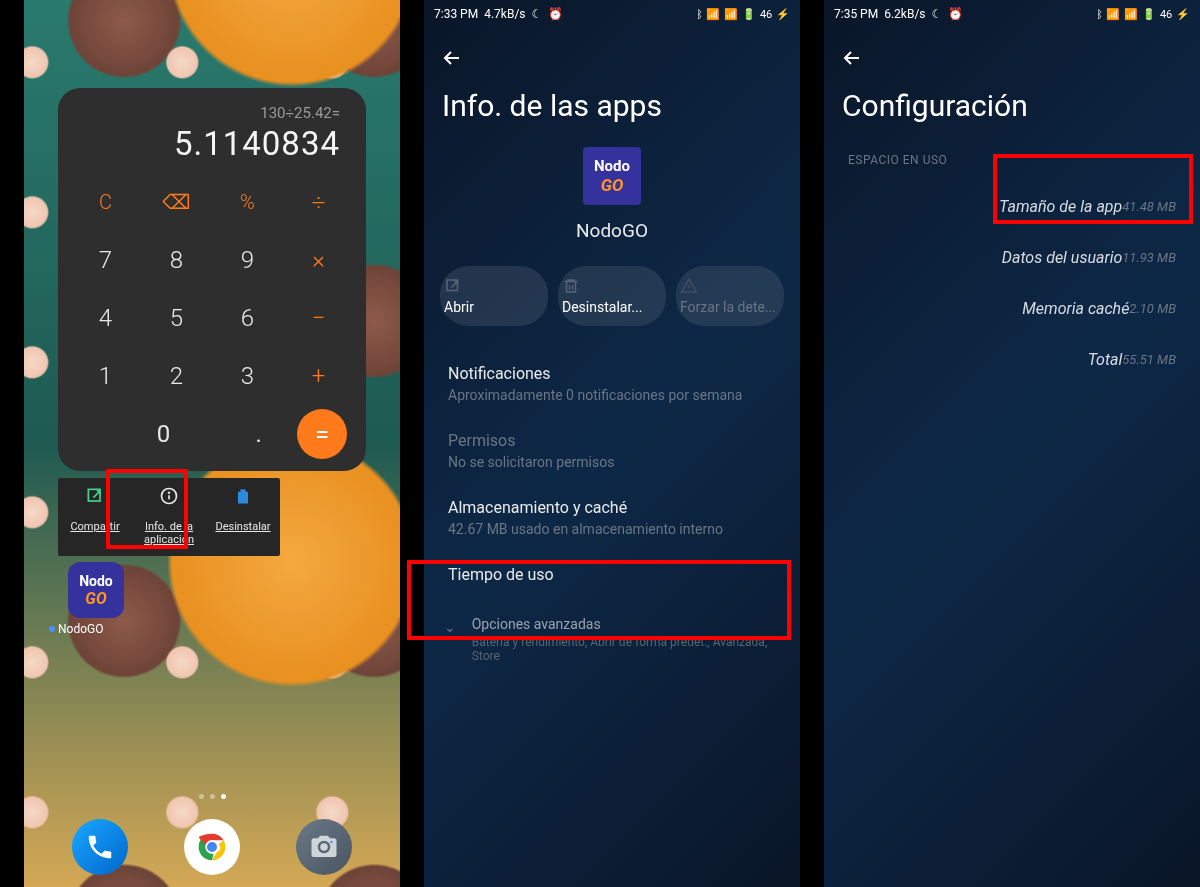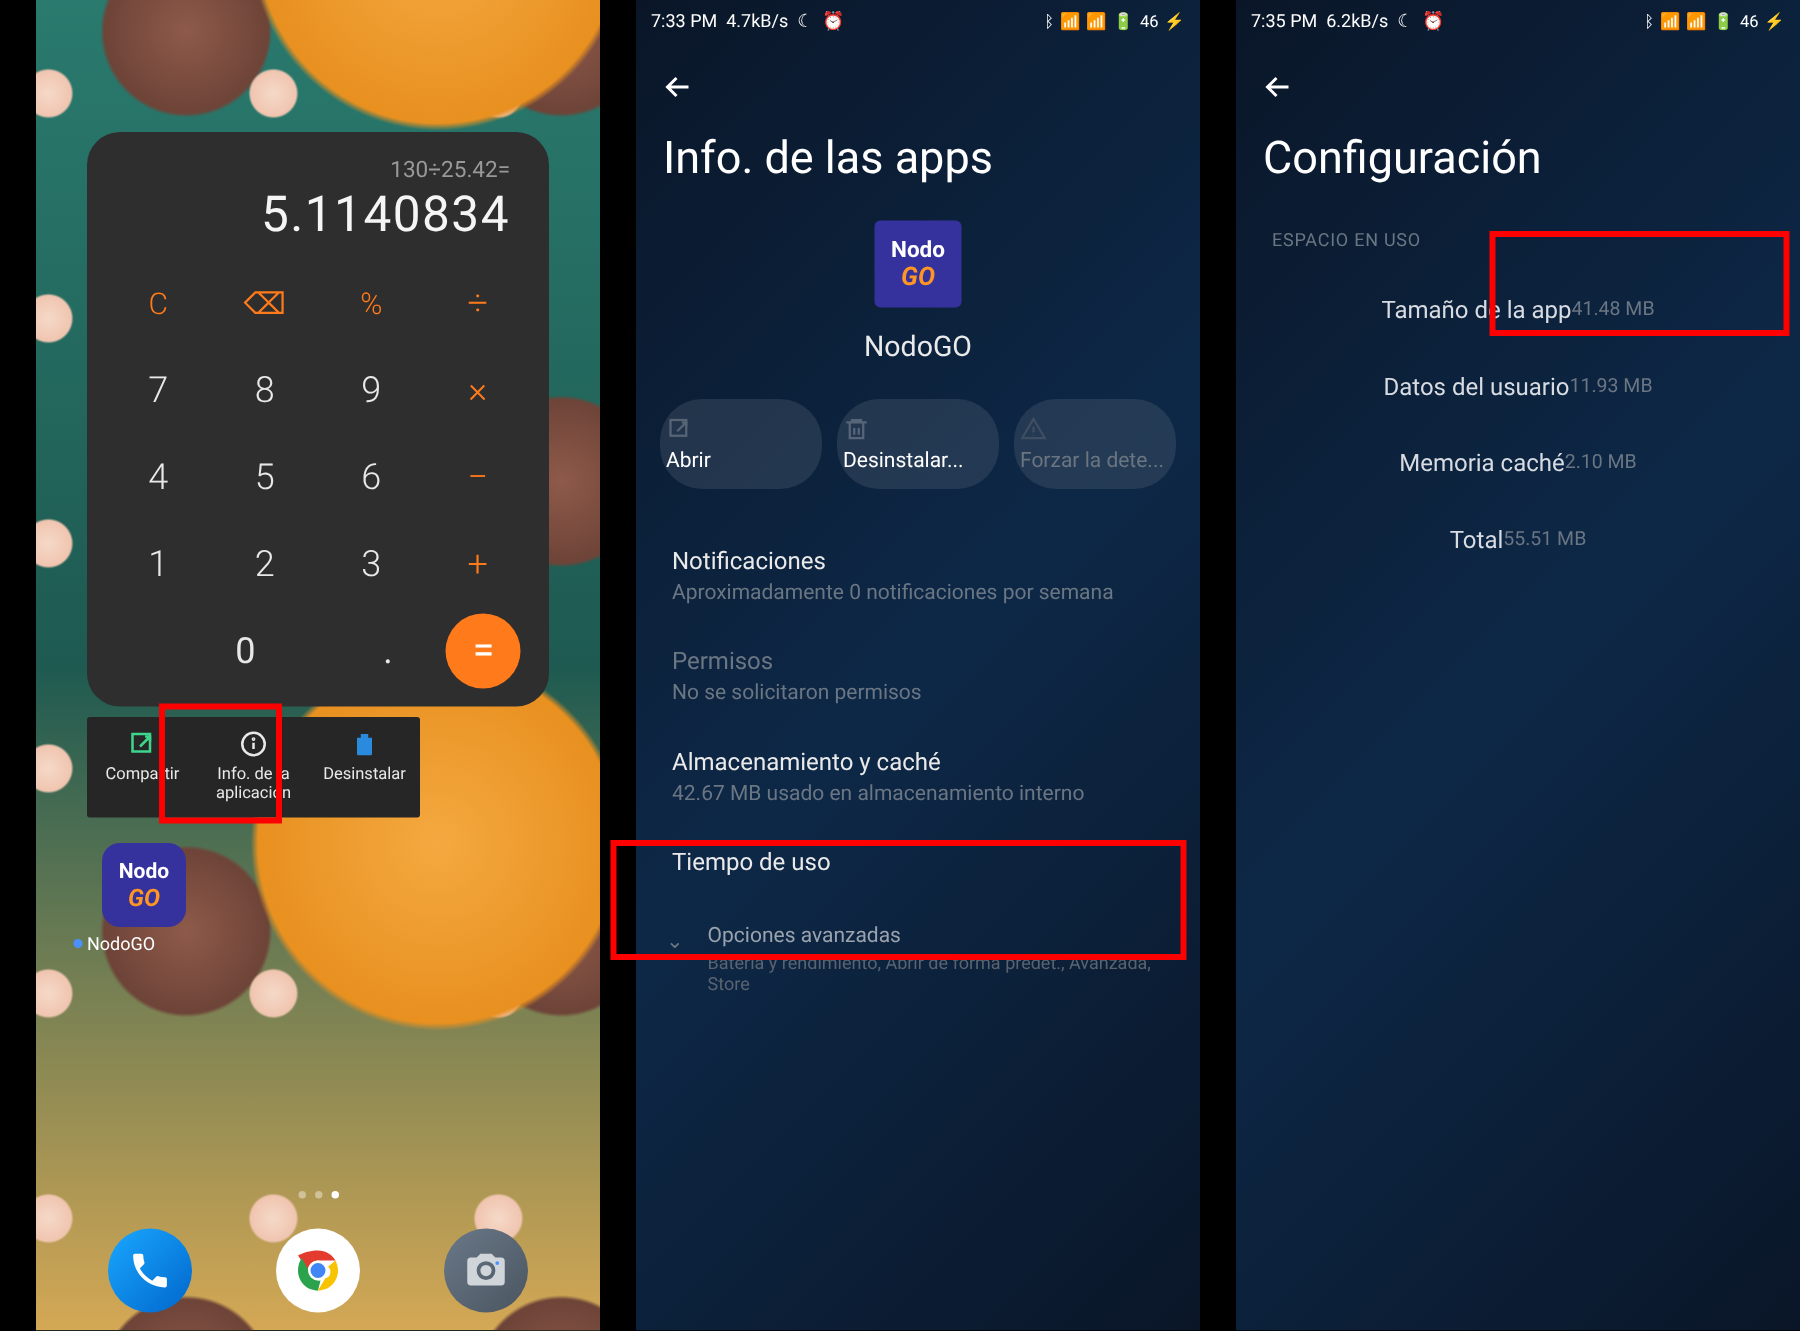--- a/index.html
+++ b/index.html
@@ -25,21 +25,21 @@
   .calc-btn { height: 58px; display: flex; align-items: center; justify-content: center; font-size: 24px; color: #e8e8e8; font-weight: 300; cursor: pointer; }
   .calc-btn.op { color: #ff7a1a; }
   .calc-btn.small { font-size: 20px; }
   .calc-row-last { display:flex; align-items:center; }
   .calc-zero { flex:2; height:58px; display:flex; align-items:center; justify-content:center; font-size:24px; color:#e8e8e8; padding-left: 30px; }
   .calc-dot { flex:1; height:58px; display:flex; align-items:center; justify-content:center; font-size:24px; color:#e8e8e8; }
   .calc-equals { flex:1; display:flex; align-items:center; justify-content:center; height:58px; }
   .calc-equals span { width: 50px; height: 50px; border-radius: 50%; background: #ff7a1a; display: flex; align-items: center; justify-content: center; color: #fff; font-size: 26px; }
 
   .long-press-menu { position: absolute; top: 478px; left: 34px; display: flex; background: #262626; border-radius: 2px; z-index:6; }
-  .lp-item { width: 74px; padding: 8px 2px 10px; display: flex; flex-direction: column; align-items: center; gap: 4px; color: #e8e8e8; font-size: 11px; text-align: center; line-height: 1.15; }
+  .lp-item { width: 74px; padding: 8px 2px 10px; display: flex; flex-direction: column; align-items: center; gap: 15px; color: #e8e8e8; font-size: 11px; text-align: center; line-height: 1.15; text-decoration: underline; }
   .lp-item svg, .lp-item .ic { width: 20px; height: 20px; }
 
   .nodogo-icon { position:absolute; top:562px; left:44px; width:56px; height:56px; background:#35329e; border-radius:12px; display:flex; flex-direction:column; align-items:center; justify-content:center; z-index:3; }
   .nodogo-icon .n { color:#fff; font-size:14px; font-weight:700; }
   .nodogo-icon .g { color:#ff9522; font-size:16px; font-weight:700; font-style:italic; }
   .nodogo-label { position:absolute; top:622px; left:34px; color:#fff; font-size:12px; z-index:3; }
   .nodogo-dot { position:absolute; top:626px; left:25px; width:6px; height:6px; background:#4a90ff; border-radius:50%; z-index:3;}
 
   .dock { position:absolute; bottom:12px; left:0; right:0; display:flex; justify-content:space-around; padding:0 20px; z-index:3;}
   .dock-icon { width:56px; height:56px; border-radius:28px; display:flex; align-items:center; justify-content:center;}
@@ -72,21 +72,21 @@
   .adv-txt .s { color:#5a6470; font-size:12px;}
   .hl2 { position:absolute; top:560px; left:407px; width:384px; height:80px; border:4px solid #ff0000; z-index:8; pointer-events:none;}
   .hl3 { position:absolute; top:154px; left:993px; width:200px; height:70px; border:4px solid #ff0000; z-index:8; pointer-events:none;}
 
   .action-row2 { display:flex; gap:10px; padding:0 10px 28px;}
   .action-pill2 { background:rgba(80,95,115,.35); border-radius:30px; height:60px; flex:1; display:flex; flex-direction:column; align-items:center; justify-content:center; gap:3px; color:#fff; font-size:14px;}
   .action-pill2 svg { width:18px; height:18px; opacity:.4;}
   .action-pill2 .lbl { white-space:nowrap; overflow:hidden; text-overflow:ellipsis; max-width:95%; }
 
   .section-label { color:#6b7683; font-size:12px; letter-spacing:.5px; padding:6px 24px 14px;}
-  .stat-row { display:flex; justify-content:center; align-items:center; padding:16px 24px;}
+  .stat-row { display:flex; justify-content:flex-end; align-items:center; padding:16px 24px;font-style:italic;}
   .stat-label { color:#d8dce2; font-size:16px;}
   .stat-val { color:#6b7683; font-size:13px;}
 </style>
 </head>
 <body>
 
 <div class="screen screen1">
   <div class="wallpaper-bg"></div>
   <div class="status-bar">
     <div class="status-left">

